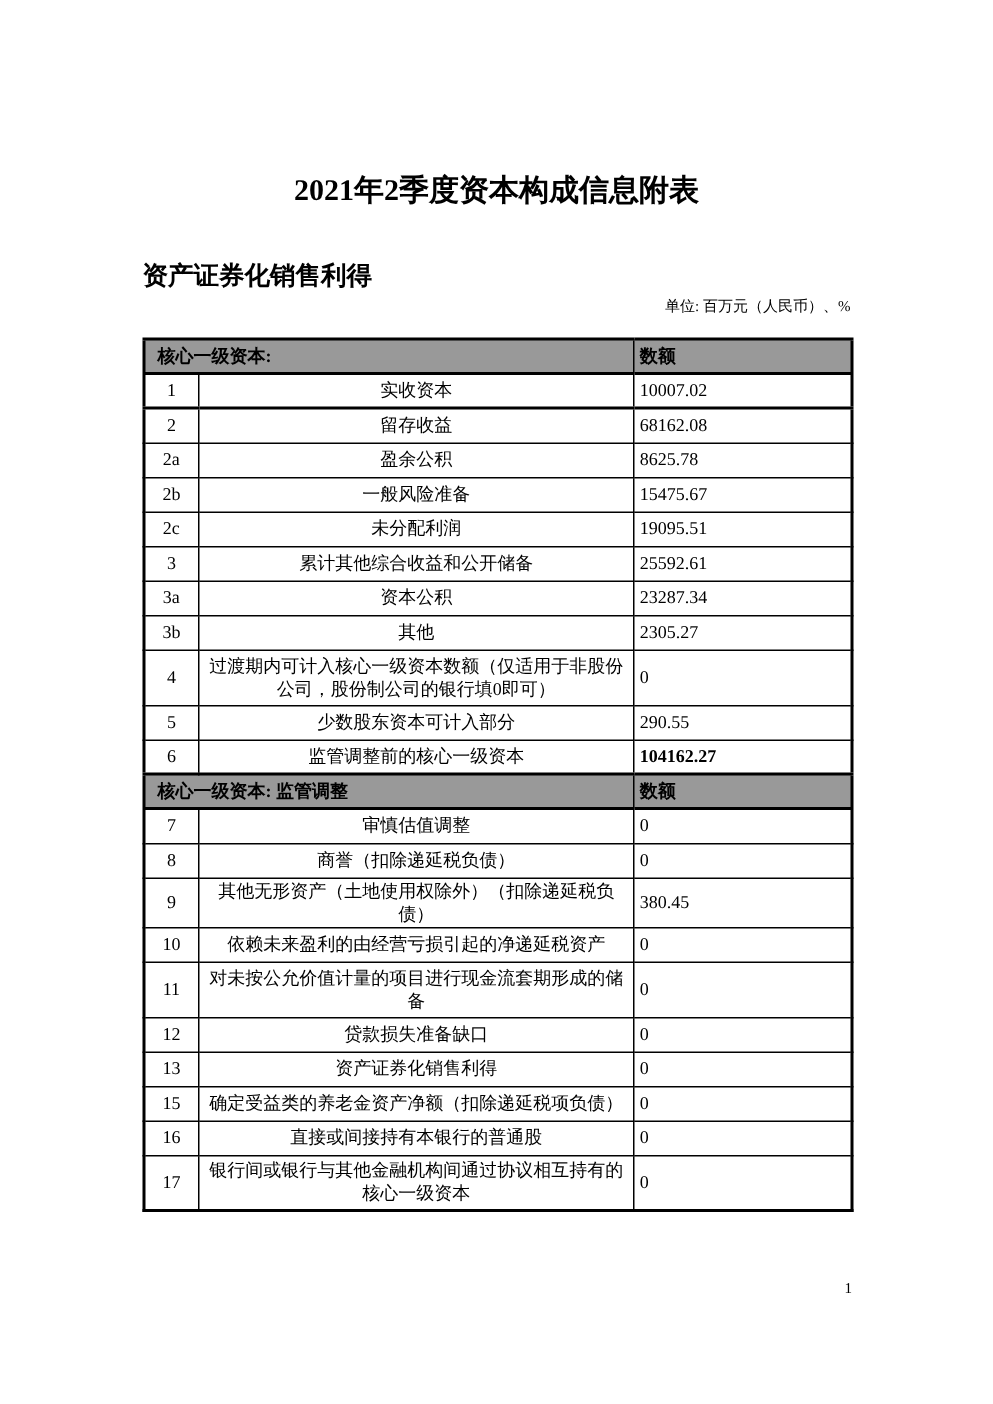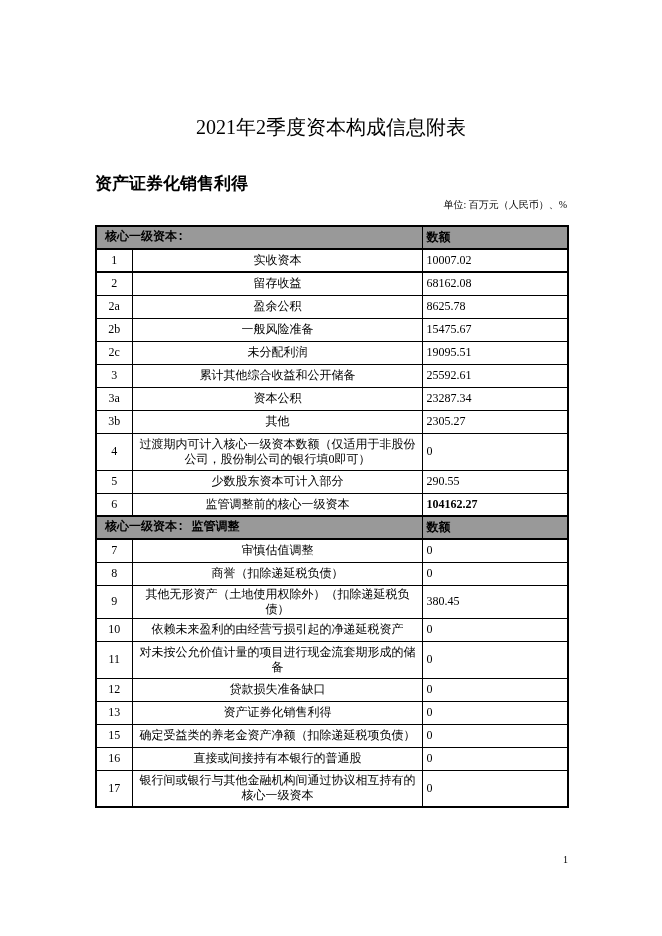--- a/index.html
+++ b/index.html
@@ -10,21 +10,21 @@
     color:#000000;
     font-family:"Liberation Serif","DejaVu Serif",serif;
     overflow:hidden;
   }
   .doc-title {
     margin:0;
     padding-top:114px;
     text-align:center;
     font-size:20px;
     line-height:26px;
-    font-weight:400;
+    font-weight:700;
   }
   .section-heading {
     margin:34px 0 0 95px;
     font-size:17px;
     line-height:20px;
     font-weight:700;
   }
   .unit-note {
     margin:4px 95px 0 0;
     text-align:right;
@@ -49,21 +49,21 @@
     line-height:15px;
     padding:1px 4px;
     vertical-align:middle;
   }
   .cap-table .header-row td {
     background:#999999;
     font-weight:700;
     border-top:2px solid #000000;
     border-bottom:2px solid #000000;
   }
-  .cap-table .header-row td.hdr-label { text-align:left; padding-left:8px;font-family:Liberation Mono, monospace; }
+  .cap-table .header-row td.hdr-label { text-align:left; padding-left:8px; }
   .cap-table tr.thick-top td { border-top:2px solid #000000; }
   .cap-table td.no  { text-align:center; }
   .cap-table td.val { }
   .cap-table td.item { text-align:center; padding-left:7px; padding-right:6px; }
   .cap-table td.bold { font-weight:700; }
   .page-number {
     position:absolute;
     top:854px;
     right:94px;
     font-size:10px;

